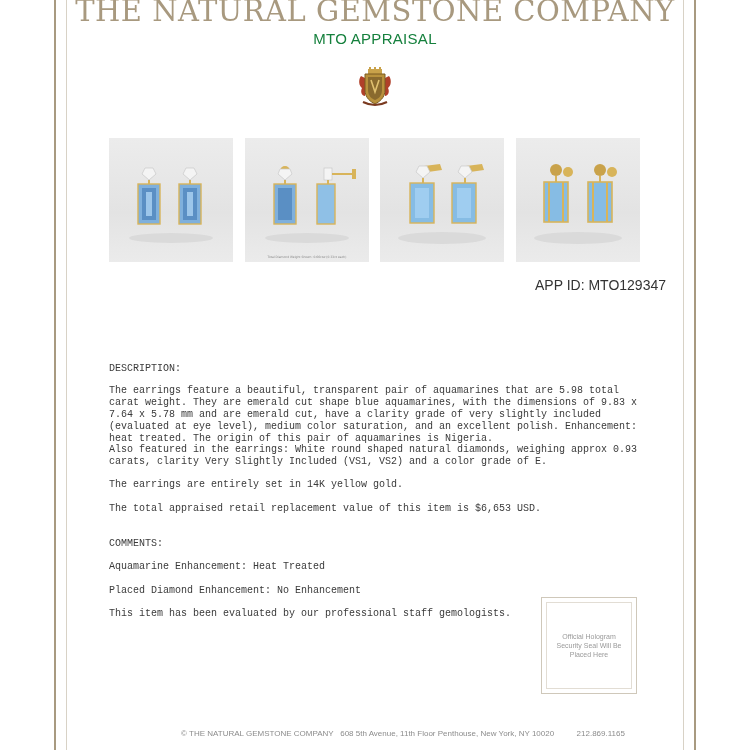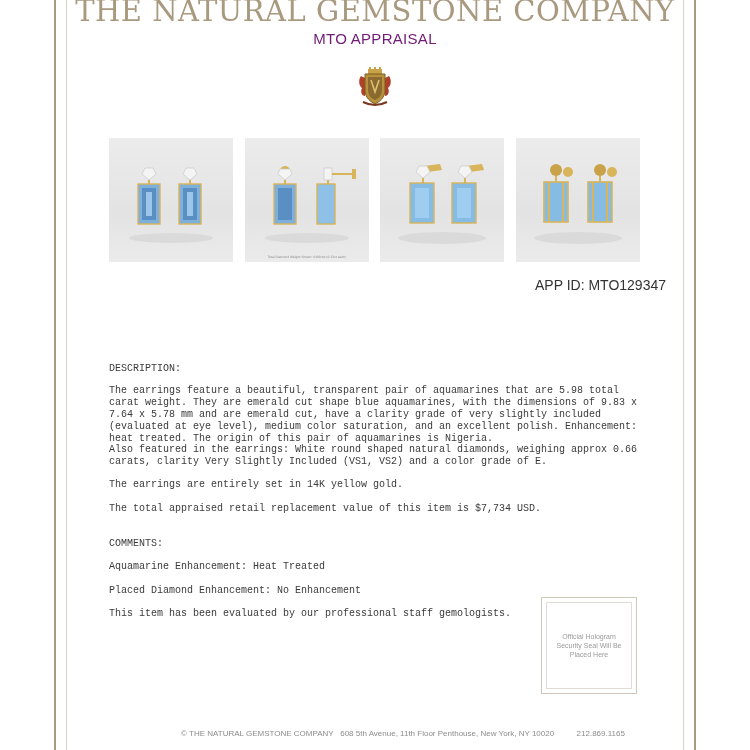--- a/index.html
+++ b/index.html
@@ -2,21 +2,21 @@
 <html><head>
 <meta charset="utf-8">
 <style>
   html,body{margin:0;padding:0;}
   body{width:750px;height:750px;background:#ffffff;position:relative;overflow:hidden;font-family:"DejaVu Sans","Liberation Sans",sans-serif;color:#333;}
   .border-outer-l{position:absolute;left:54px;top:0;width:2px;height:750px;background:#a89a80;}
   .border-inner-l{position:absolute;left:66px;top:0;width:1px;height:750px;background:#d8d2c6;}
   .border-inner-r{position:absolute;left:683px;top:0;width:1px;height:750px;background:#d8d2c6;}
   .border-outer-r{position:absolute;left:694px;top:0;width:2px;height:750px;background:#a89a80;}
   .company{position:absolute;left:0;top:-6px;width:750px;text-align:center;font-family:"DejaVu Serif","Liberation Serif",serif;font-size:29px;color:#a8997f;letter-spacing:0.5px;white-space:nowrap;}
-  .subtitle{position:absolute;left:0;top:30px;width:750px;text-align:center;font-family:"Liberation Sans",sans-serif;font-size:15px;color:#701a75;letter-spacing:0.3px;}
+  .subtitle{position:absolute;left:0;top:30px;width:750px;text-align:center;font-family:"Liberation Sans",sans-serif;font-size:15px;color:#15803d;letter-spacing:0.3px;}
   .logo{position:absolute;left:357px;top:66px;width:36px;height:42px;}
   .photos{position:absolute;left:109px;top:138px;width:531px;height:124px;}
   .photo{position:absolute;top:0;width:124px;height:124px;background:linear-gradient(180deg,#ececec 0%,#e3e3e3 60%,#ebebeb 100%);overflow:hidden;}
   .photo svg{position:absolute;left:0;top:0;}
   .photo-caption{position:absolute;left:0;bottom:3px;width:100%;text-align:center;font-size:3px;color:#888;}
   .appid{position:absolute;left:535px;top:277px;font-family:"Liberation Sans",sans-serif;font-size:14px;color:#333;}
   .text{position:absolute;left:109px;font-family:Liberation Mono, monospace;font-size:10px;line-height:12px;color:#3a3a3a;}
   .desc-h{top:363px;}
   .desc-p1{top:385px;width:530px;}
   .desc-p2{top:444px;width:530px;}
@@ -140,23 +140,23 @@
         <rect x="90" y="44" width="2" height="40" fill="#d8b45a"></rect>
       </g>
     </svg>
   </div>
 </div>
 
 <div class="appid">APP ID: MTO129347</div>
 
 <div class="text desc-h">DESCRIPTION:</div>
 <div class="text desc-p1">The earrings feature a beautiful, transparent pair of aquamarines that are 5.98 total carat weight. They are emerald cut shape blue aquamarines, with the dimensions of 9.83 x 7.64 x 5.78 mm and are emerald cut, have a clarity grade of very slightly included (evaluated at eye level), medium color saturation, and an excellent polish. Enhancement: heat treated. The origin of this pair of aquamarines is Nigeria.</div>
-<div class="text desc-p2">Also featured in the earrings: White round shaped natural diamonds, weighing approx 0.66 carats, clarity Very Slightly Included (VS1, VS2) and a color grade of E.</div>
+<div class="text desc-p2">Also featured in the earrings: White round shaped natural diamonds, weighing approx 0.93 carats, clarity Very Slightly Included (VS1, VS2) and a color grade of E.</div>
 <div class="text desc-p3">The earrings are entirely set in 14K yellow gold.</div>
-<div class="text desc-p4">The total appraised retail replacement value of this item is $7,734 USD.</div>
+<div class="text desc-p4">The total appraised retail replacement value of this item is $6,653 USD.</div>
 
 <div class="text comm-h">COMMENTS:</div>
 <div class="text comm-1">Aquamarine Enhancement: Heat Treated</div>
 <div class="text comm-2">Placed Diamond Enhancement: No Enhancement</div>
 <div class="text comm-3">This item has been evaluated by our professional staff gemologists.</div>
 
 <div class="seal">
   <div class="seal-inner">Official Hologram Security Seal Will Be Placed Here</div>
 </div>
 

